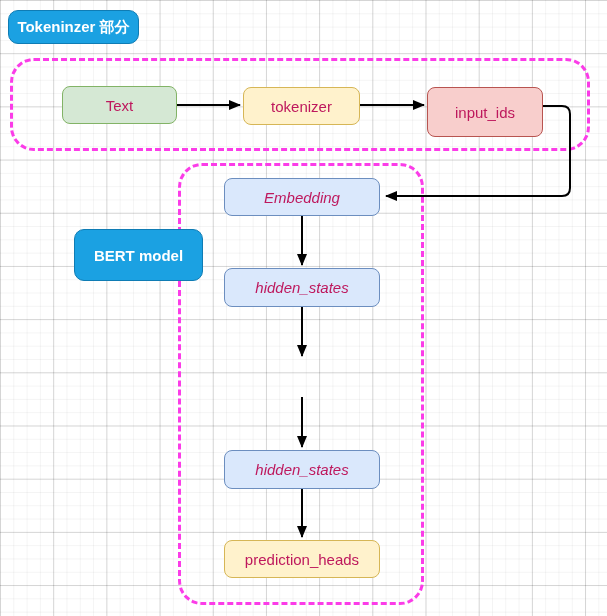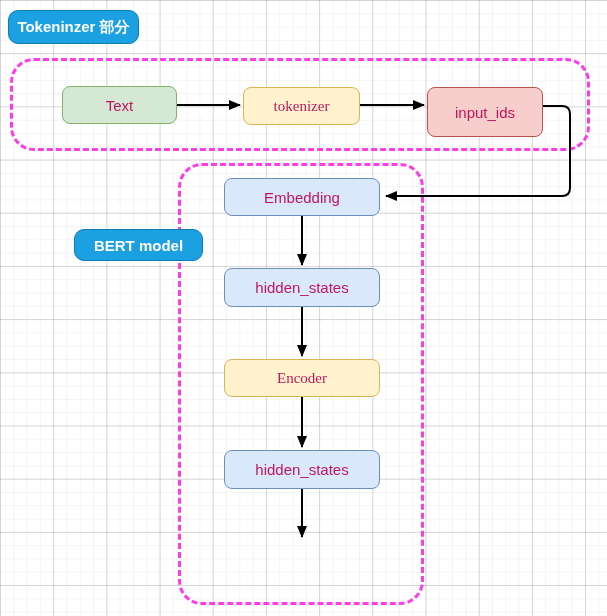--- a/index.html
+++ b/index.html
@@ -36,23 +36,23 @@
     border-radius: 8px;
     display: flex;
     align-items: center;
     justify-content: center;
     font-size: 15px;
     color: #be185d;
     border: 1.5px solid;
     z-index: 3;
   }
   .node-green  { background: #d5e8d4; border-color: #82b366; }
-  .node-yellow { background: #fff2cc; border-color: #d6b656; font-family: Liberation Serif, serif; }
+  .node-yellow { background: #fff2cc; border-color: #d6b656; }
   .node-red    { background: #f8cecc; border-color: #b85450; }
-  .node-blue   { background: #dae8fc; border-color: #6c8ebf; }
+  .node-blue   { background: #dae8fc; border-color: #6c8ebf; font-style: italic; }
 
   #node-text        { left: 62px;  top: 86px;  width: 115px; height: 38px; }
   #node-tokenizer   { left: 243px; top: 87px;  width: 117px; height: 38px; }
   #node-input-ids   { left: 427px; top: 87px;  width: 116px; height: 50px; }
   #node-embedding   { left: 224px; top: 178px; width: 156px; height: 38px; }
   #node-hidden-1    { left: 224px; top: 268px; width: 156px; height: 39px; }
   #node-encoder     { left: 224px; top: 359px; width: 156px; height: 38px; }
   #node-hidden-2    { left: 224px; top: 450px; width: 156px; height: 39px; }
   #node-prediction  { left: 224px; top: 540px; width: 156px; height: 38px; }
 
@@ -64,21 +64,21 @@
     border-radius: 10px;
     color: #ffffff;
     font-weight: 700;
     font-size: 15px;
     display: flex;
     align-items: center;
     justify-content: center;
     z-index: 4;
   }
   #badge-tokenizer { left: 8px;  top: 10px;  width: 131px; height: 34px; }
-  #badge-bert      { left: 74px; top: 229px; width: 129px; height: 32px; }
+  #badge-bert      { left: 74px; top: 229px; width: 129px; height: 52px; }
 
   #edge-layer {
     position: absolute;
     left: 0; top: 0;
     width: 607px; height: 616px;
     z-index: 2;
     pointer-events: none;
   }
 </style>
 </head>
@@ -105,16 +105,16 @@
   </svg>
 
   <div id="badge-tokenizer" class="badge">Tokeninzer 部分</div>
   <div id="badge-bert" class="badge">BERT model</div>
 
   <div id="node-text" class="node node-green">Text</div>
   <div id="node-tokenizer" class="node node-yellow">tokenizer</div>
   <div id="node-input-ids" class="node node-red">input_ids</div>
   <div id="node-embedding" class="node node-blue">Embedding</div>
   <div id="node-hidden-1" class="node node-blue">hidden_states</div>
-  <div id="node-encoder" class="node node-yellow">Encoder</div>
   <div id="node-hidden-2" class="node node-blue">hidden_states</div>
+  <div id="node-prediction" class="node node-yellow">prediction_heads</div>
 
 </div>
 
 </body></html>

